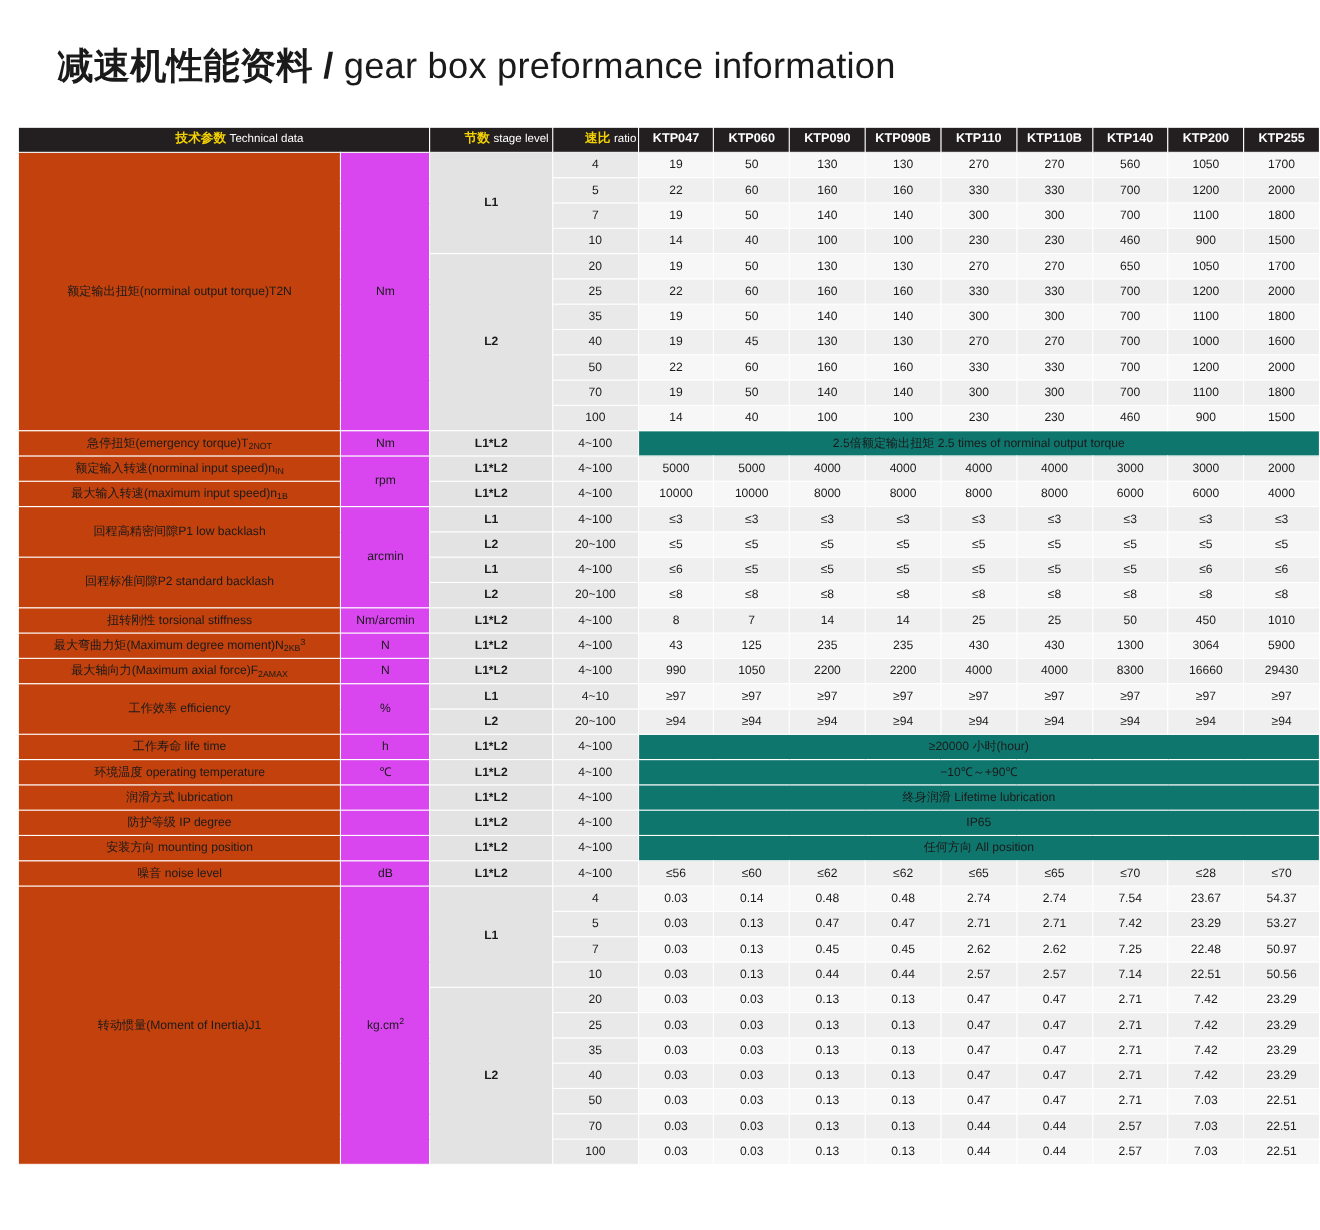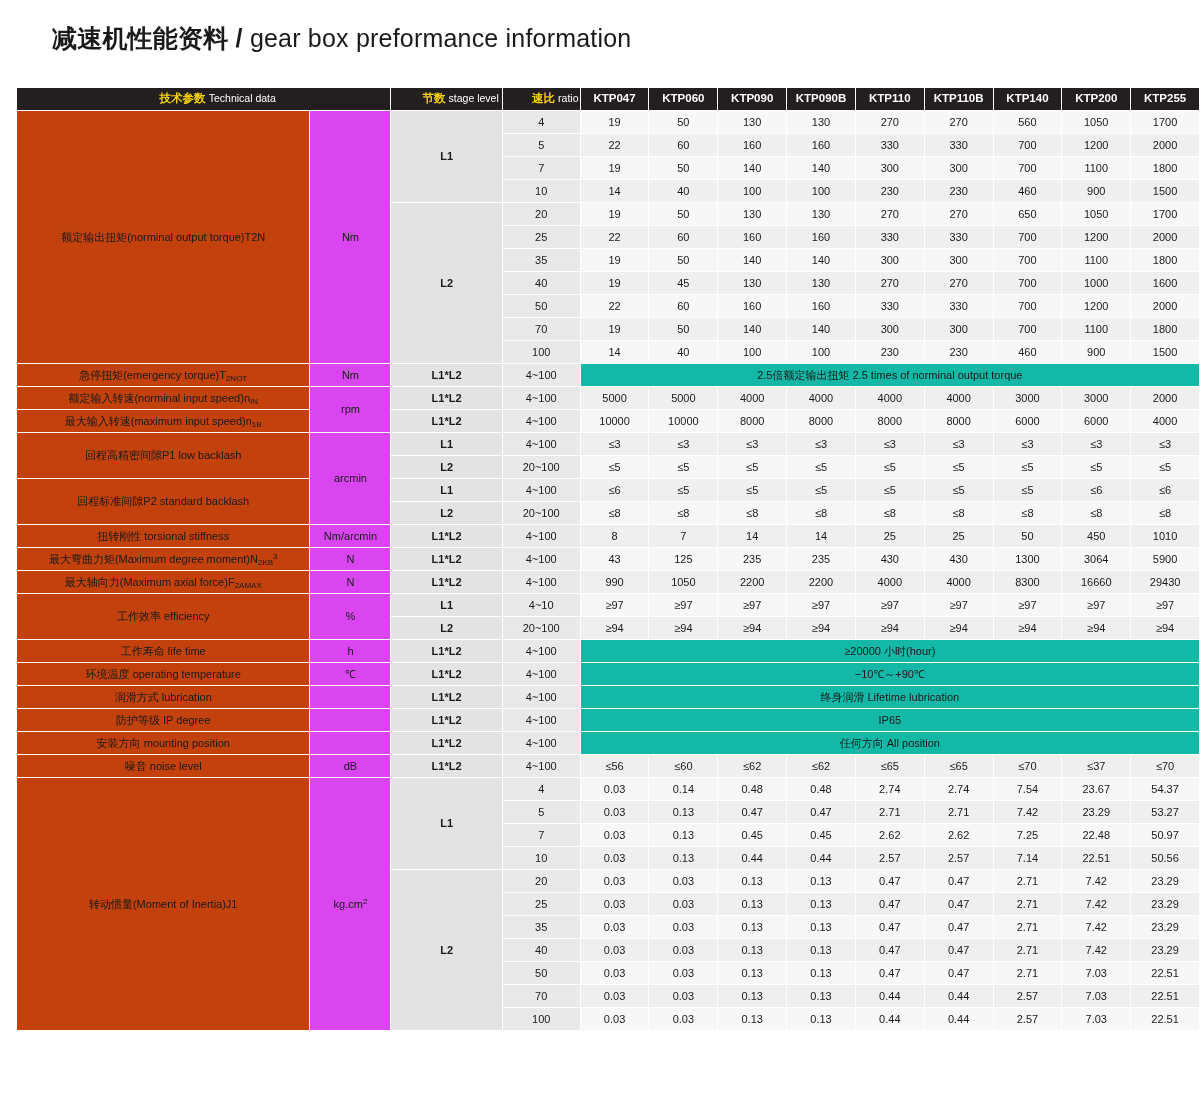--- a/index.html
+++ b/index.html
@@ -6,23 +6,23 @@
   html, body { margin:0; padding:0; }
   body {
     width:1200px; height:1118px;
     background:#ffffff;
     font-family:"Liberation Sans", sans-serif;
     color:#1a1a1a;
     -webkit-font-smoothing:antialiased;
   }
   .page { position:relative; width:1200px; height:1118px; padding:0 8px; }
   .page-title {
-    font-size:25px;
+    font-size:33px;
     font-weight:bold;
-    padding:22px 0 0 44px;
+    padding:38px 0 0 44px;
     letter-spacing:0.2px;
   }
   .page-title .cn { font-weight:bold; }
   .page-title .sep { font-weight:bold; }
   .page-title .en { font-weight:normal; }
   table.spec {
     border-collapse:collapse;
     width:1184px;
     margin:32px 0 0 8px;
     table-layout:fixed;
@@ -49,21 +49,21 @@
     background:#c2410c;
     text-align:left;
     padding-left:10px;
     font-size:11px;
   }
   td.unit { background:#d946ef; font-size:11px; }
   td.stage { background:#e3e3e3; font-size:11px;font-weight:bold; }
   td.ratio { background:#e9e9e9; font-size:11px; }
   td.val { background:#f7f7f7; font-size:11px; }
   td.val.alt { background:#efefef; }
-  td.span-note { background:#14b8a6; font-size:11px; }
+  td.span-note { background:#0f766e; font-size:11px; }
   .col-name { width:290px; }
   .col-unit { width:80px; }
   .col-stage { width:110px; }
   .col-ratio { width:77px; }
   .col-v { width:68px; }
   sub { font-size:8px; vertical-align:baseline; position:relative; top:2px; }
   sup { font-size:8px; vertical-align:baseline; position:relative; top:-4px; }
 </style>
 </head>
 <body>
@@ -484,21 +484,21 @@
         <td class="unit">dB</td>
         <td class="stage">L1*L2</td>
         <td class="ratio">4~100</td>
         <td class="val alt">≤56</td>
         <td class="val alt">≤60</td>
         <td class="val alt">≤62</td>
         <td class="val alt">≤62</td>
         <td class="val alt">≤65</td>
         <td class="val alt">≤65</td>
         <td class="val alt">≤70</td>
-        <td class="val alt">≤37</td>
+        <td class="val alt">≤28</td>
         <td class="val alt">≤70</td>
       </tr>
 
       <tr>
         <td class="rowhdr" rowspan="11">转动惯量(Moment of Inertia)J1</td>
         <td class="unit" rowspan="11">
           <span>kg.cm</span><sup>2</sup>
         </td>
         <td class="stage" rowspan="4">L1</td>
         <td class="ratio">4</td>

